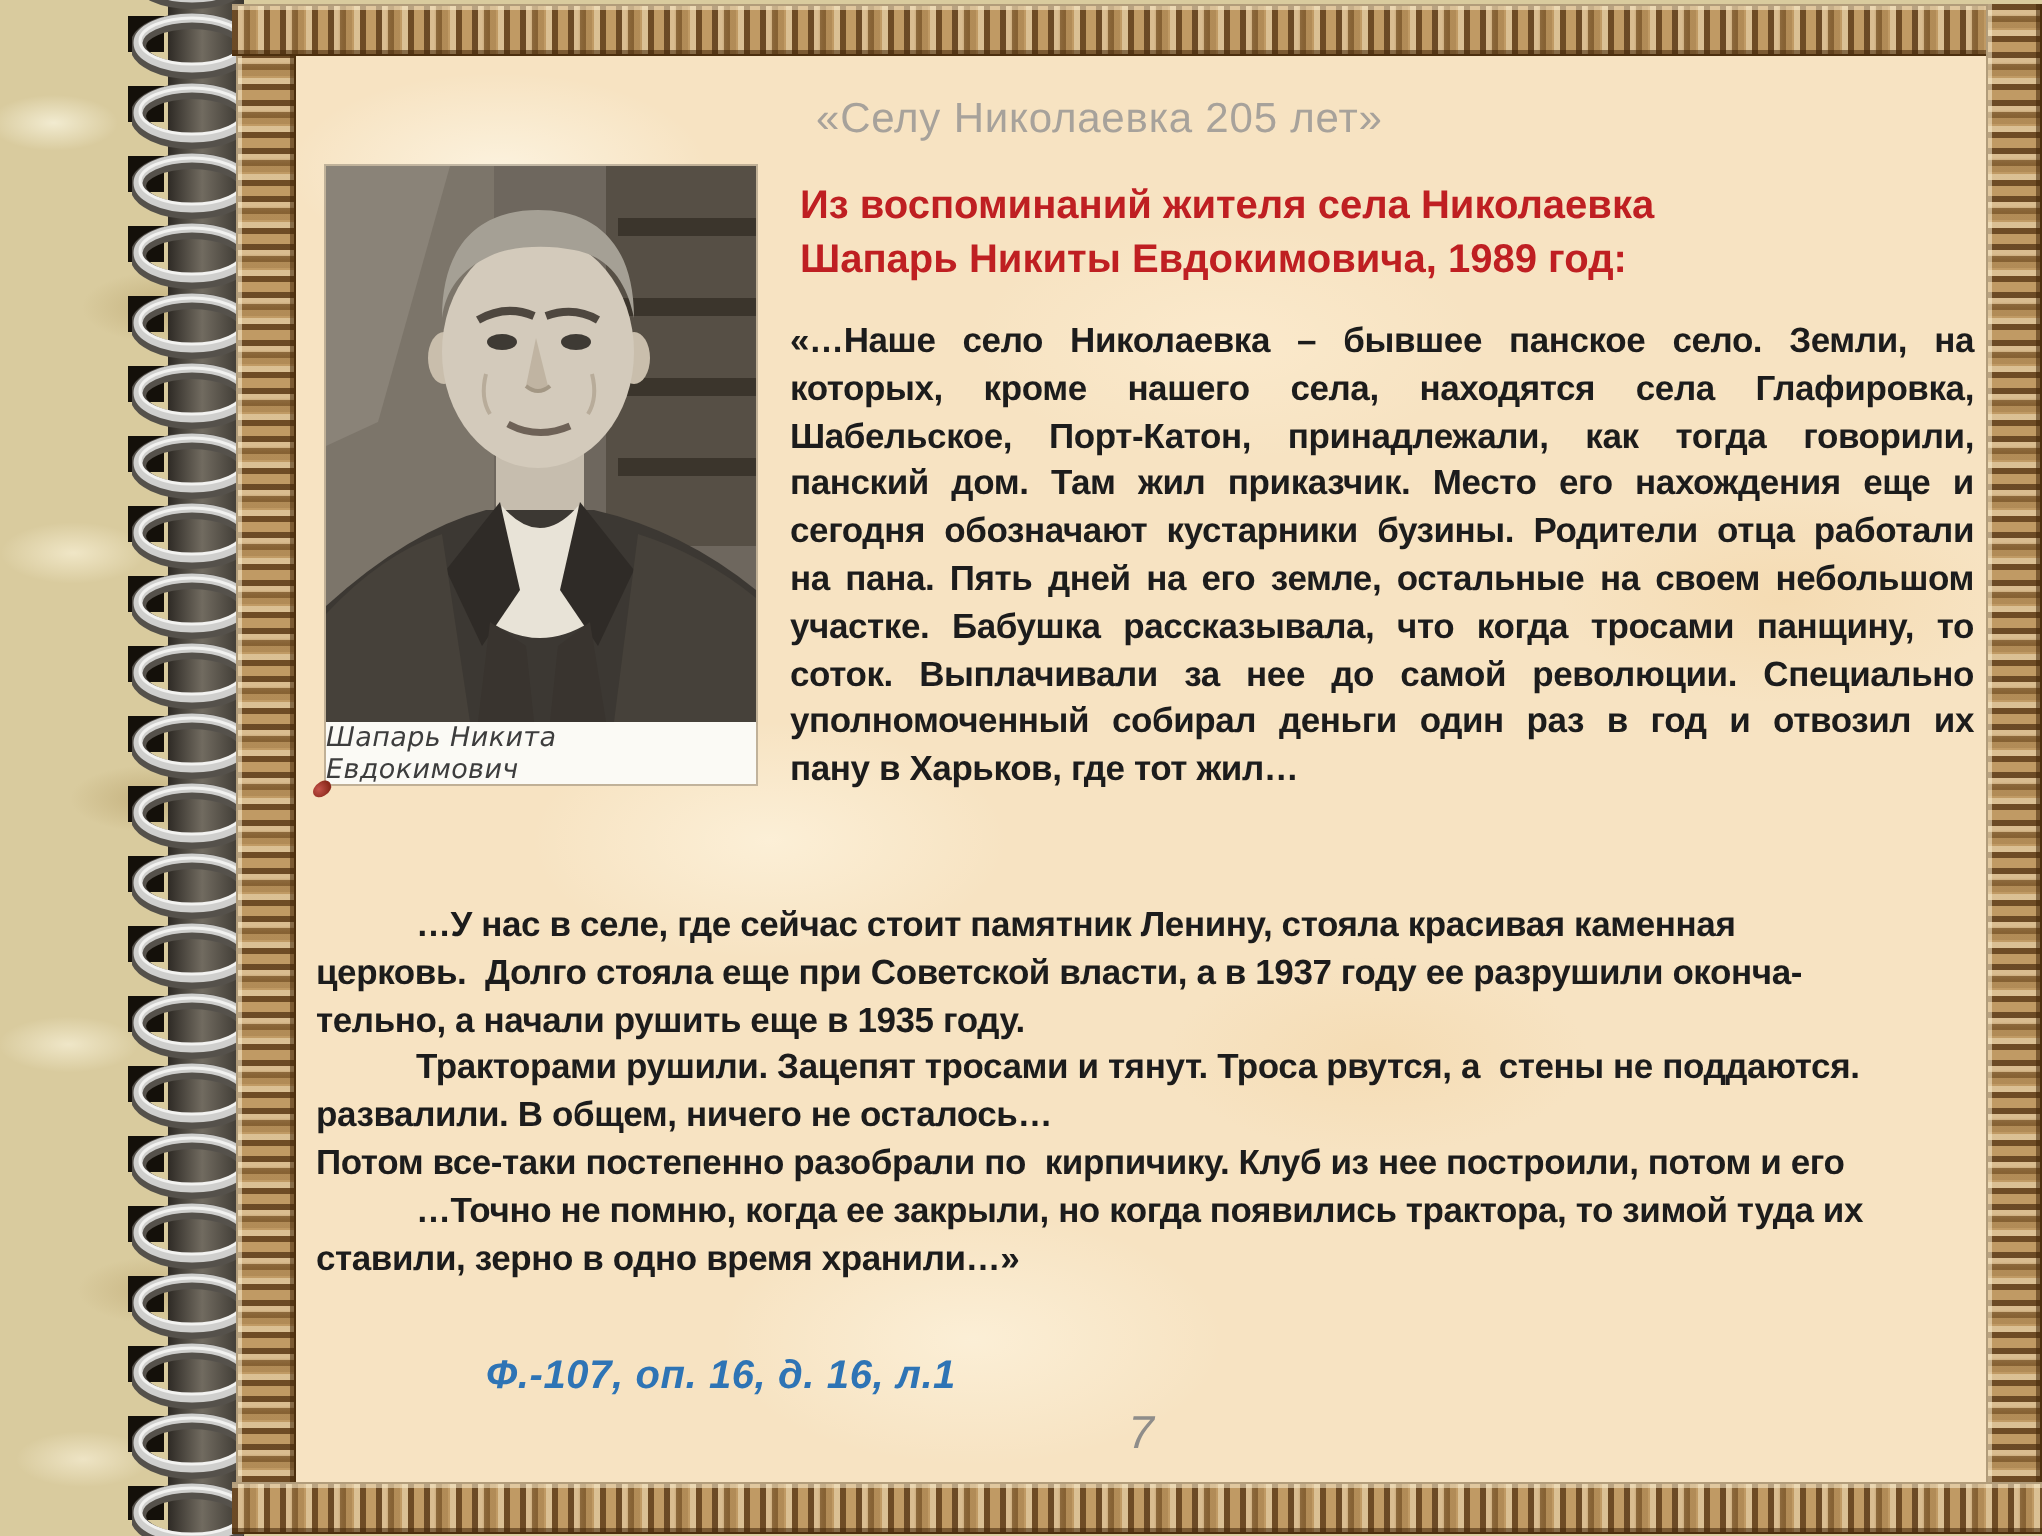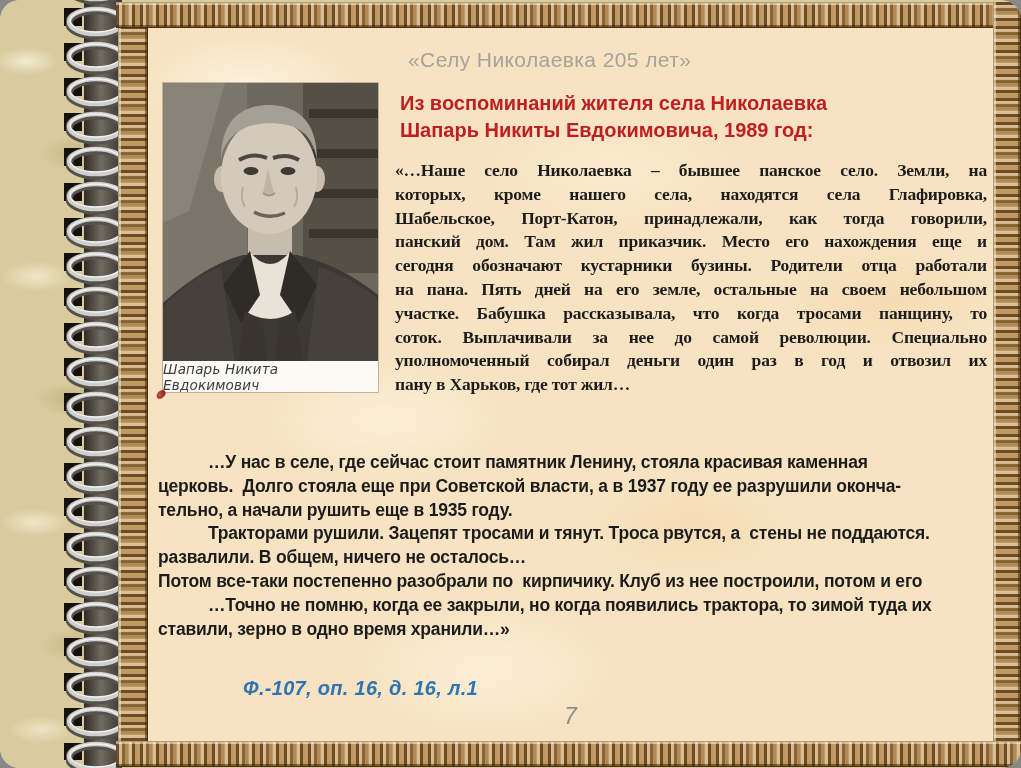--- a/index.html
+++ b/index.html
@@ -1,20 +1,19 @@
 <!DOCTYPE html>
 <html lang="ru"><head>
 <meta charset="utf-8">
 <style>
   html,body{margin:0;padding:0;background:#888;}
   .slide{
     position:relative;width:1021px;height:768px;overflow:hidden;
     font-family:"Liberation Sans",sans-serif;
     background:#d9cb9e;
-    border-radius:20px;
   }
   
   .marble{
     position:absolute;left:0;top:0;width:122px;height:768px;
     background:
       radial-gradient(46px 20px at 22% 8%,  rgba(255,252,235,.65), transparent 70%),
       radial-gradient(60px 26px at 68% 20%, rgba(172,148,88,.45),  transparent 70%),
       radial-gradient(52px 22px at 30% 36%, rgba(255,248,225,.6),  transparent 70%),
       radial-gradient(58px 24px at 62% 52%, rgba(168,142,82,.42),  transparent 70%),
       radial-gradient(50px 20px at 28% 68%, rgba(255,250,230,.58), transparent 70%),
@@ -71,21 +70,21 @@
   .photo-caption{
     background:#fbfaf5;height:31px;display:flex;align-items:center;justify-content:center;
     font-size:13.5px;color:#3d3d3d;letter-spacing:.2px;font-family:"DejaVu Sans",sans-serif;font-style:italic;
   }
   .ink-mark{
     position:absolute;left:8px;top:363px;width:10px;height:7px;border-radius:60% 40% 55% 45%;
     background:radial-gradient(circle at 35% 40%, #c4534a, #8c2a1c 70%);transform:rotate(-30deg);
   }
   .memoir{font-size:17.5px;font-weight:bold;color:#1c1c1c;letter-spacing:-0.2px;line-height:23.8px;}
   .memoir-right{position:absolute;left:247px;top:131px;width:592px;}
-  .memoir-right .line{text-align:justify;text-align-last:justify;font-family:Liberation Serif, serif;}
+  .memoir-right .line{text-align:justify;text-align-last:justify;}
   .memoir-right .line:last-child{text-align:left;text-align-last:left;}
   .memoir-bottom{position:absolute;left:10px;top:423px;width:832px;}
   .memoir-bottom .line{white-space:pre-wrap;}
   .memoir-bottom .line.indent{padding-left:50px;}
   .citation{position:absolute;left:95px;top:649px;font-size:20px;font-weight:bold;font-style:italic;color:#2e74b5;letter-spacing:.3px;}
   .page-number{position:absolute;left:0;top:675px;width:845px;text-align:center;font-size:23px;font-style:italic;color:#8f8d8a;}
 </style>
 </head>
 <body>
 

